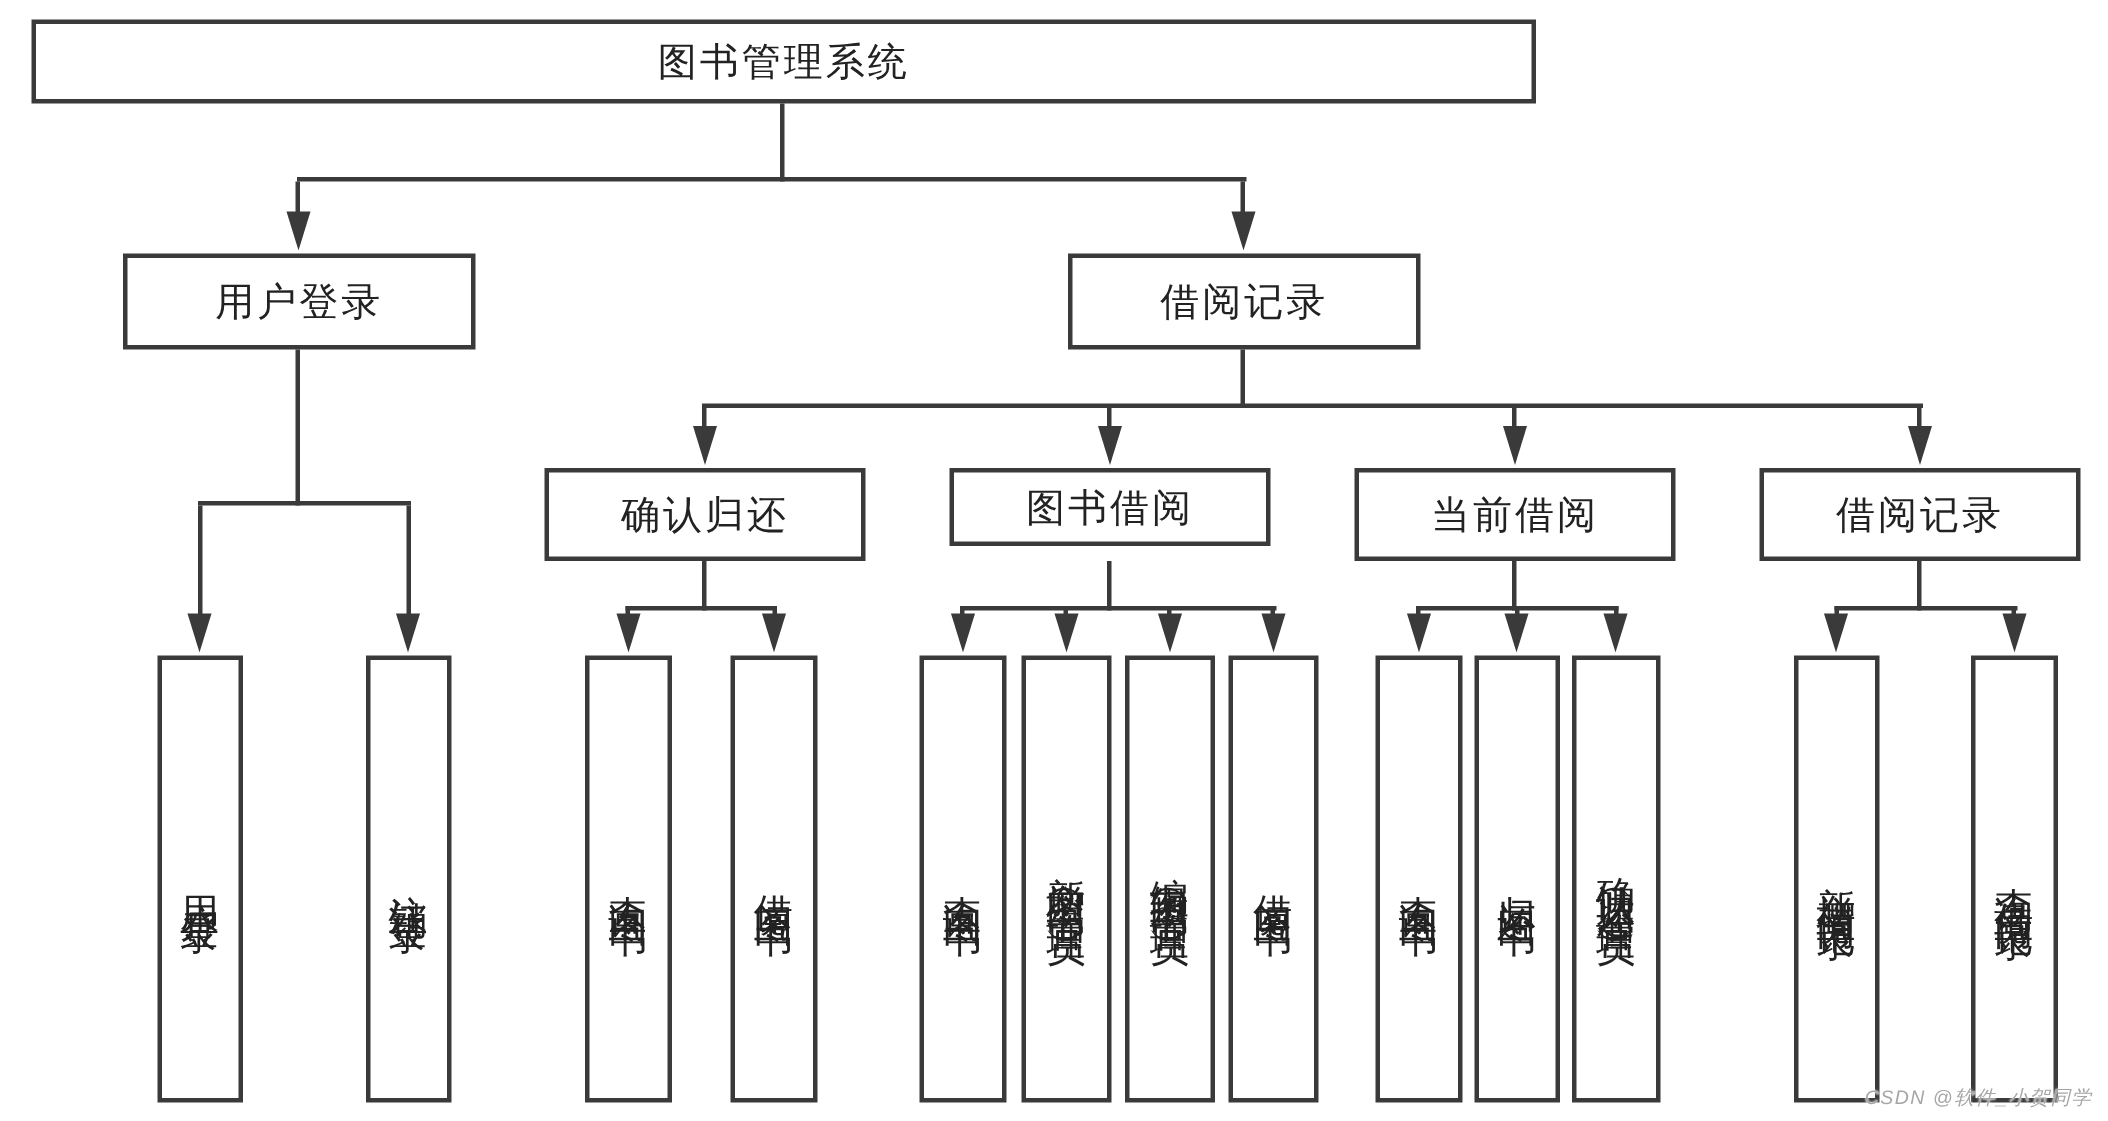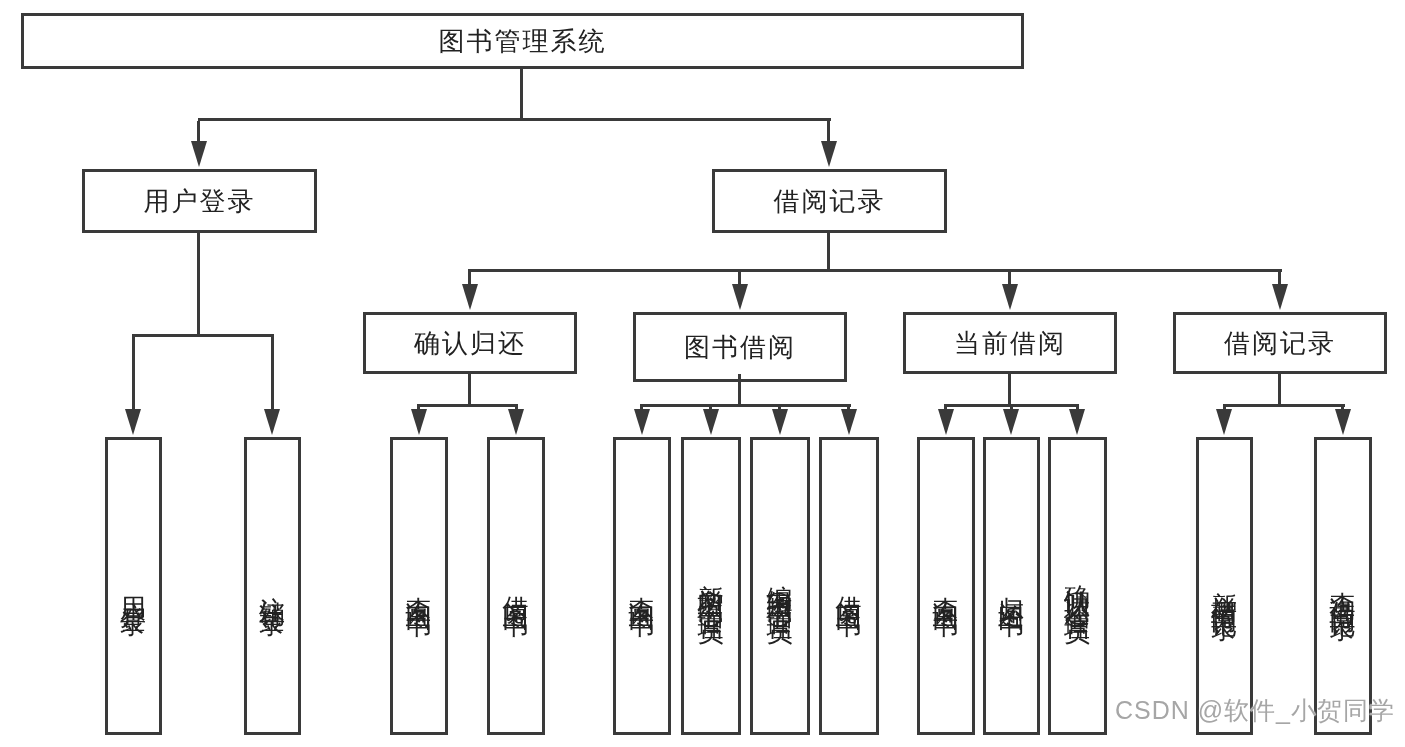--- a/index.html
+++ b/index.html
@@ -24,24 +24,25 @@
     writing-mode:vertical-rl;text-orientation:mixed;
     font-size:26px;color:var(--text);letter-spacing:5px;line-height:1;white-space:nowrap;
   }
   .ln{position:absolute;background:var(--line);}
   .tri{
     position:absolute;width:0;height:0;
     border-left:8px solid transparent;border-right:8px solid transparent;
     border-top:26px solid var(--line);
   }
   .watermark{
-    position:absolute;right:10px;bottom:20px;font-size:25px;letter-spacing:1px;
+    position:absolute;right:10px;bottom:6px;font-size:13px;letter-spacing:1px;
     color:var(--wm);z-index:5;
     text-shadow:0 0 2px #ffffff,0 0 1px #ffffff;
     white-space:nowrap;
+    font-style:italic;
   }
 </style>
 </head>
 <body>
 
 <div class="chart">
 
   <div class="box" style="left:21px;top:13px;width:1003px;height:56px">
     <span class="lbl">图书管理系统</span>
   </div>
@@ -74,21 +75,21 @@
   <i class="ln" style="left:1008px;top:272px;width:3px;height:16px"></i>
   <i class="ln" style="left:1278px;top:272px;width:3px;height:16px"></i>
   <i class="tri" style="left:462px;top:284px"></i>
   <i class="tri" style="left:732px;top:284px"></i>
   <i class="tri" style="left:1002px;top:284px"></i>
   <i class="tri" style="left:1272px;top:284px"></i>
 
   <div class="box" style="left:363px;top:312px;width:214px;height:62px">
     <span class="lbl">确认归还</span>
   </div>
-  <div class="box" style="left:633px;top:312px;width:214px;height:70px">
+  <div class="box" style="left:633px;top:312px;width:214px;height:52px">
     <span class="lbl">图书借阅</span>
   </div>
   <div class="box" style="left:1173px;top:312px;width:214px;height:62px">
     <span class="lbl">借阅记录</span>
   </div>
   <div class="box" style="left:903px;top:312px;width:214px;height:62px">
     <span class="lbl">当前借阅</span>
   </div>
 
   <i class="ln" style="left:468px;top:374px;width:3px;height:33px"></i>

